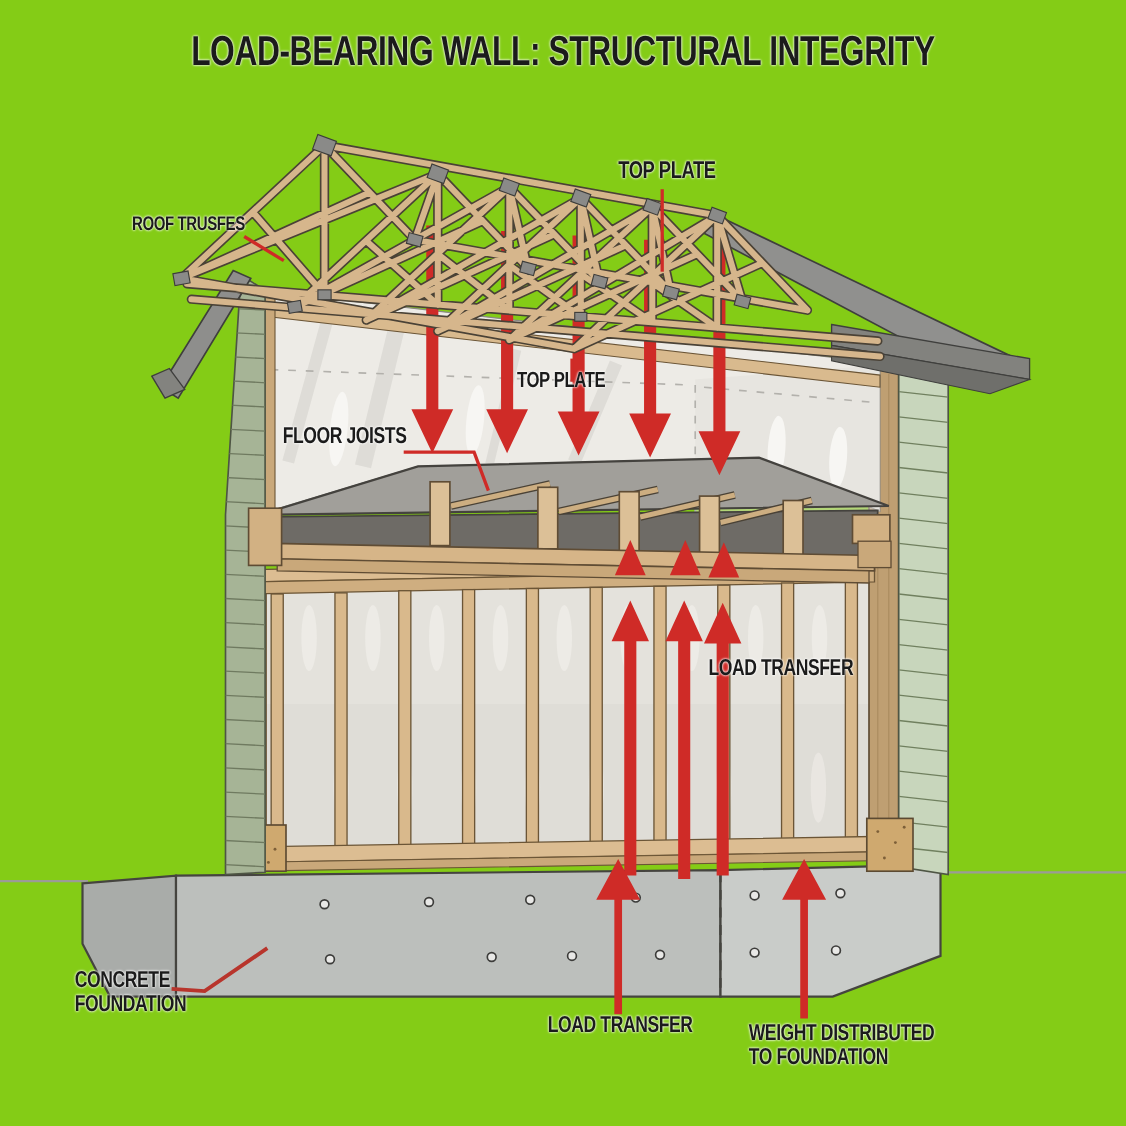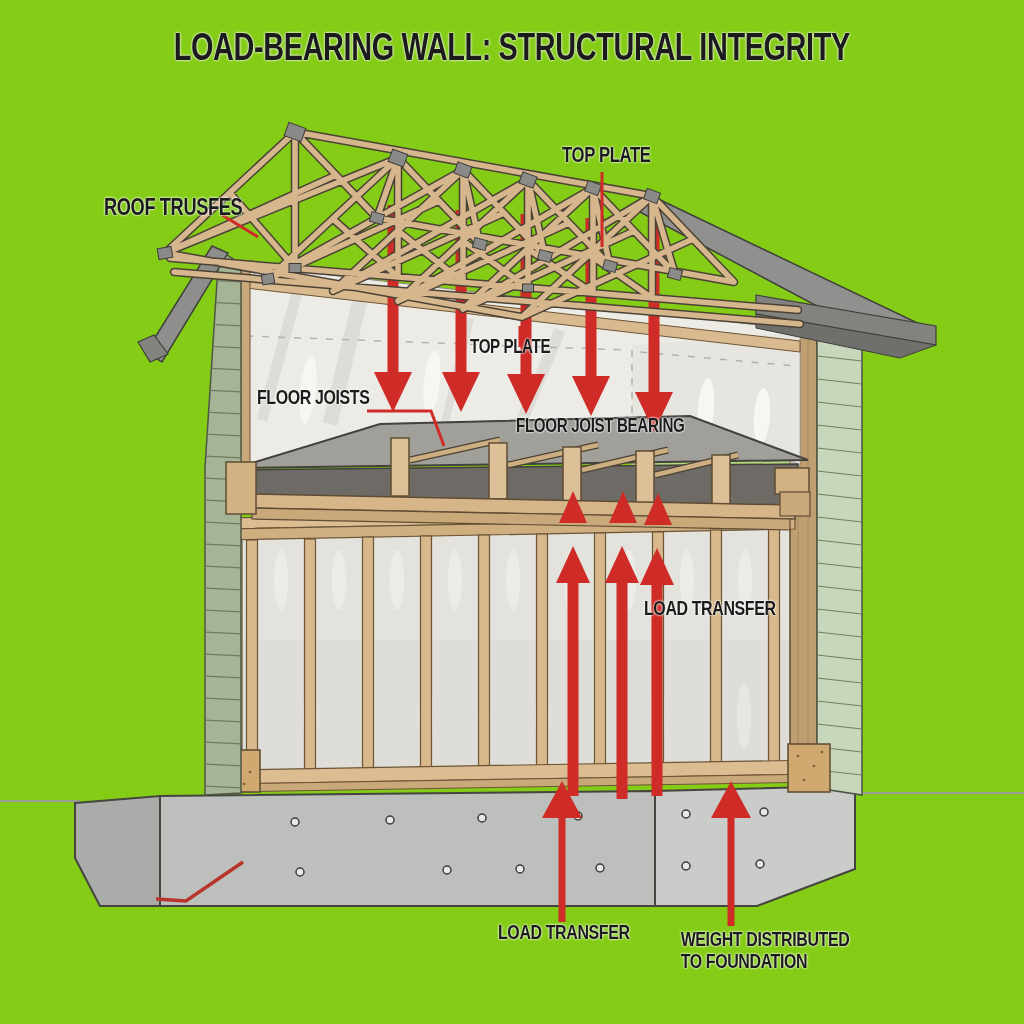--- a/index.html
+++ b/index.html
@@ -4,21 +4,21 @@
 <style>
   html,body{margin:0;padding:0;background:#ffffff;}
   #canvas{position:relative;width:1024px;height:1024px;background:#84cc16;overflow:hidden;
           font-family:Liberation Sans, sans-serif;}
   #art{position:absolute;left:0;top:0;}
   .lbl{position:absolute;color:#1b1b1b;font-weight:700;white-space:nowrap;
        text-shadow:0 0 3px #fff,0 0 2px #fff;}
   .cond{display:inline-block;transform:scaleX(.76);transform-origin:left center;letter-spacing:-.5px;}
   .cond-c{display:inline-block;transform:scaleX(.76);transform-origin:center center;letter-spacing:-.5px;}
   #title-wrap{left:0;right:0;top:26px;text-align:center;font-size:38px;}
-  #lbl-roof-trusses{left:104px;top:193px;font-size:24px;}
+  #lbl-roof-trusses{left:120px;top:193px;font-size:18px;}
   #lbl-top-plate-upper{left:562px;top:142px;font-size:22px;}
   #lbl-top-plate-mid{left:470px;top:335px;font-size:20px;}
   #lbl-floor-joists{left:257px;top:385px;font-size:21px;}
   #lbl-floor-joist-bearing{left:516px;top:414px;font-size:20px;}
   #lbl-load-transfer-mid{left:644px;top:596px;font-size:21px;}
   #lbl-load-transfer-bottom{left:498px;top:920px;font-size:21px;}
   #lbl-concrete-foundation{left:68px;top:880px;font-size:21px;line-height:22px;}
   #lbl-weight-distributed{left:654px;top:928px;width:180px;text-align:left;font-size:21px;line-height:22px;}
 </style>
 </head>
@@ -248,26 +248,26 @@
 </div>
 <div id="lbl-top-plate-upper" class="lbl">
   <span class="cond">TOP PLATE</span>
 </div>
 <div id="lbl-top-plate-mid" class="lbl">
   <span class="cond">TOP PLATE</span>
 </div>
 <div id="lbl-floor-joists" class="lbl">
   <span class="cond">FLOOR JOISTS</span>
 </div>
-<div id="lbl-floor-joist-bearing" class="lbl">
-  <span class="cond">FLOOR JOIST BEARING</span>
-</div>
 <div id="lbl-load-transfer-mid" class="lbl">
   <span class="cond">LOAD TRANSFER</span>
 </div>
 <div id="lbl-load-transfer-bottom" class="lbl">
   <span class="cond">LOAD TRANSFER</span>
 </div>
+<div id="lbl-concrete-foundation" class="lbl">
+  <span class="cond"><span style="display:block">CONCRETE</span><span style="display:block">FOUNDATION</span></span>
+</div>
 <div id="lbl-weight-distributed" class="lbl">
   <span class="cond-c"><span style="display:block">WEIGHT DISTRIBUTED</span><span style="display:block">TO FOUNDATION</span></span>
 </div>
 
 </div>
 
 </body></html>

